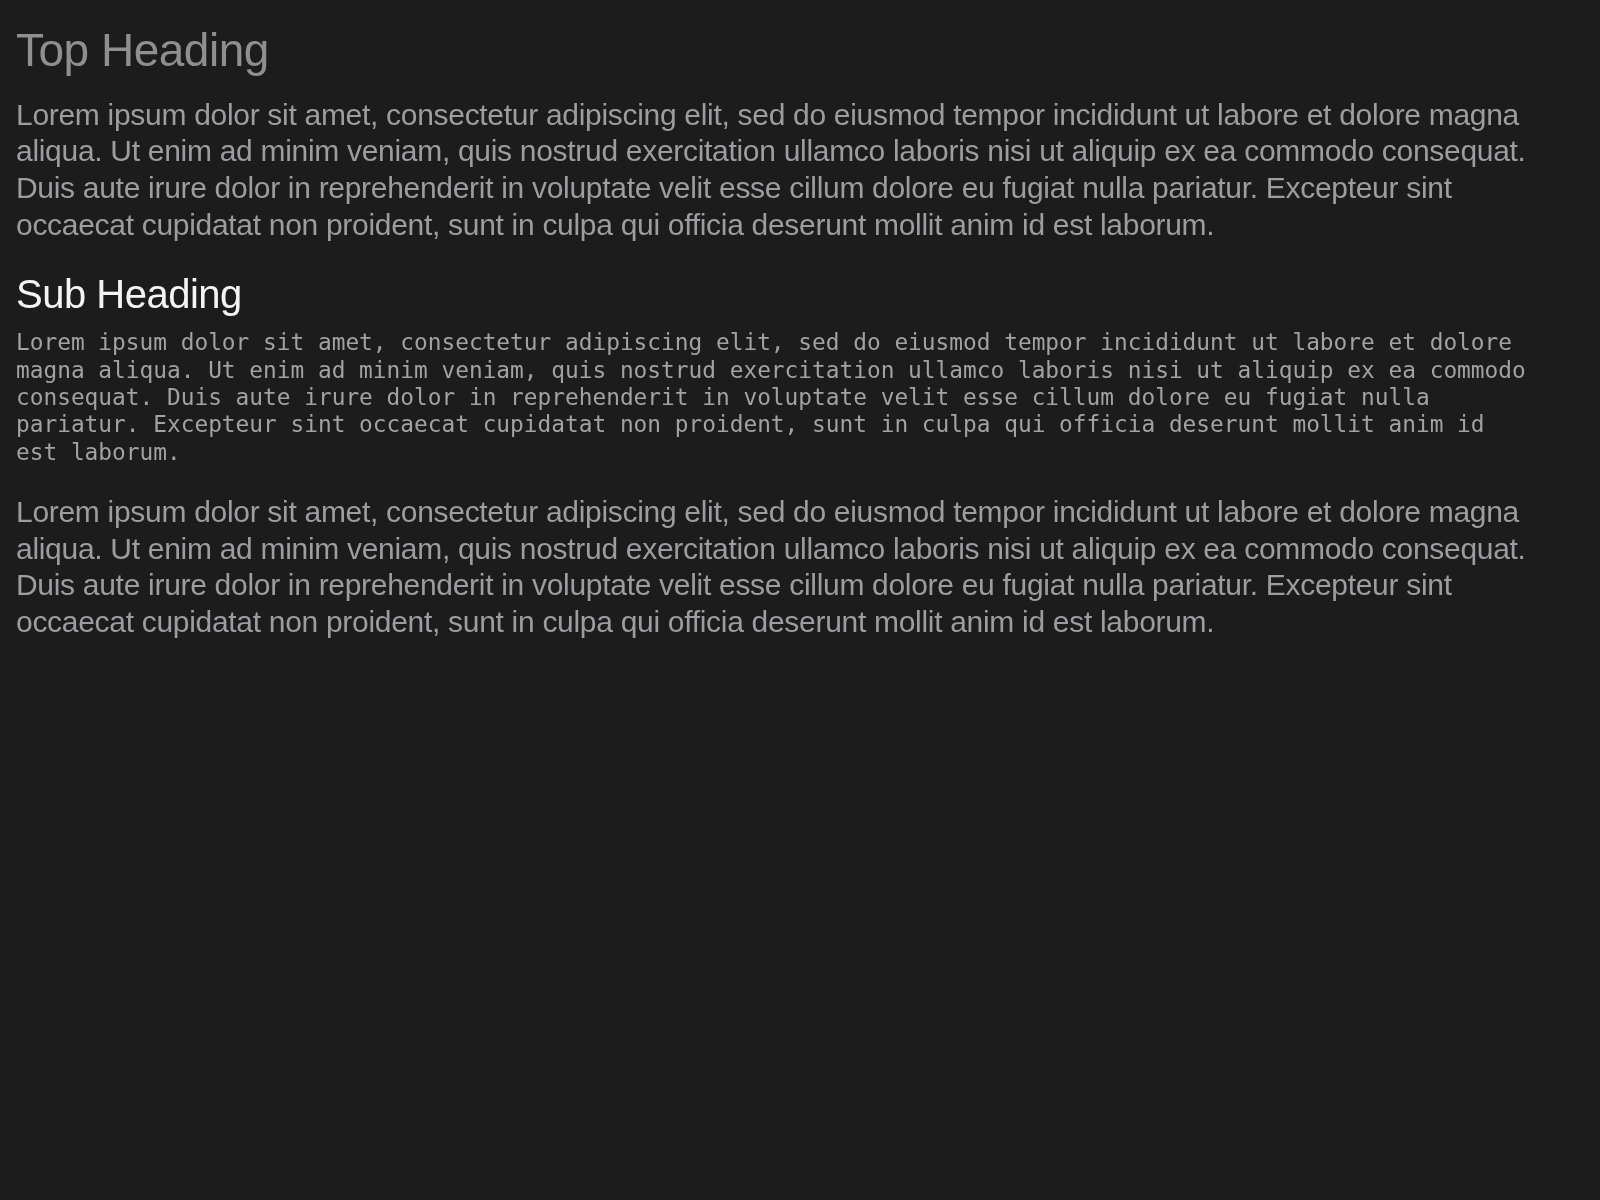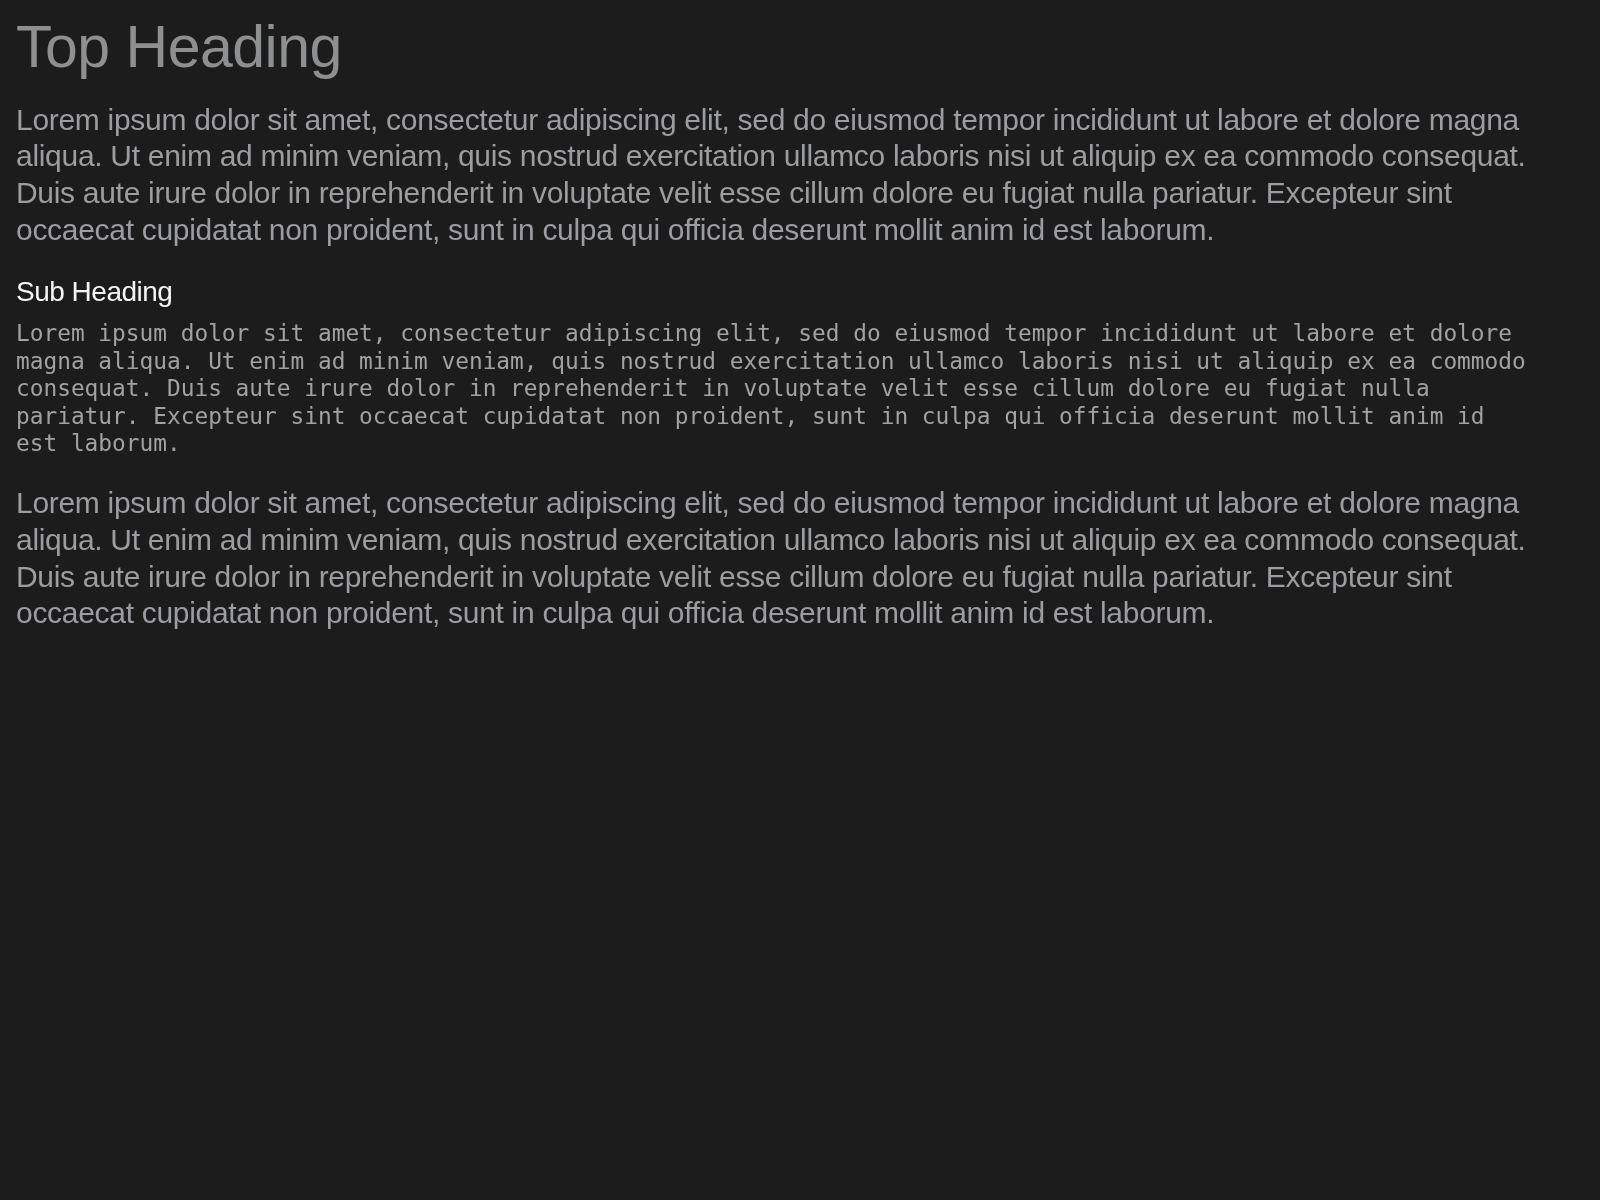--- a/index.html
+++ b/index.html
@@ -7,29 +7,29 @@
     width: 1600px;
     height: 1200px;
     box-sizing: border-box;
     background: #1c1c1d;
     padding: 6px 16px 0 16px;
     font-family: "Liberation Sans", sans-serif;
     overflow: hidden;
   }
   main { display: block; }
   h1.top-heading {
-    font-size: 59px;
+    font-size: 46px;
     font-weight: 400;
     color: #8d8f90;
     letter-spacing: -0.5px;
-    margin: 8px 0 20px 0;
+    margin: 18px 0 20px 0;
     line-height: 1.15;
   }
   h2.section-heading {
-    font-size: 28px;
+    font-size: 40px;
     font-weight: 400;
     color: #f3f4f5;
     letter-spacing: -0.5px;
     margin: 24px 0 12px 0;
     line-height: 1.15;
   }
   p.body-paragraph {
     font-size: 30px;
     font-weight: 400;
     color: #9b9da0;

